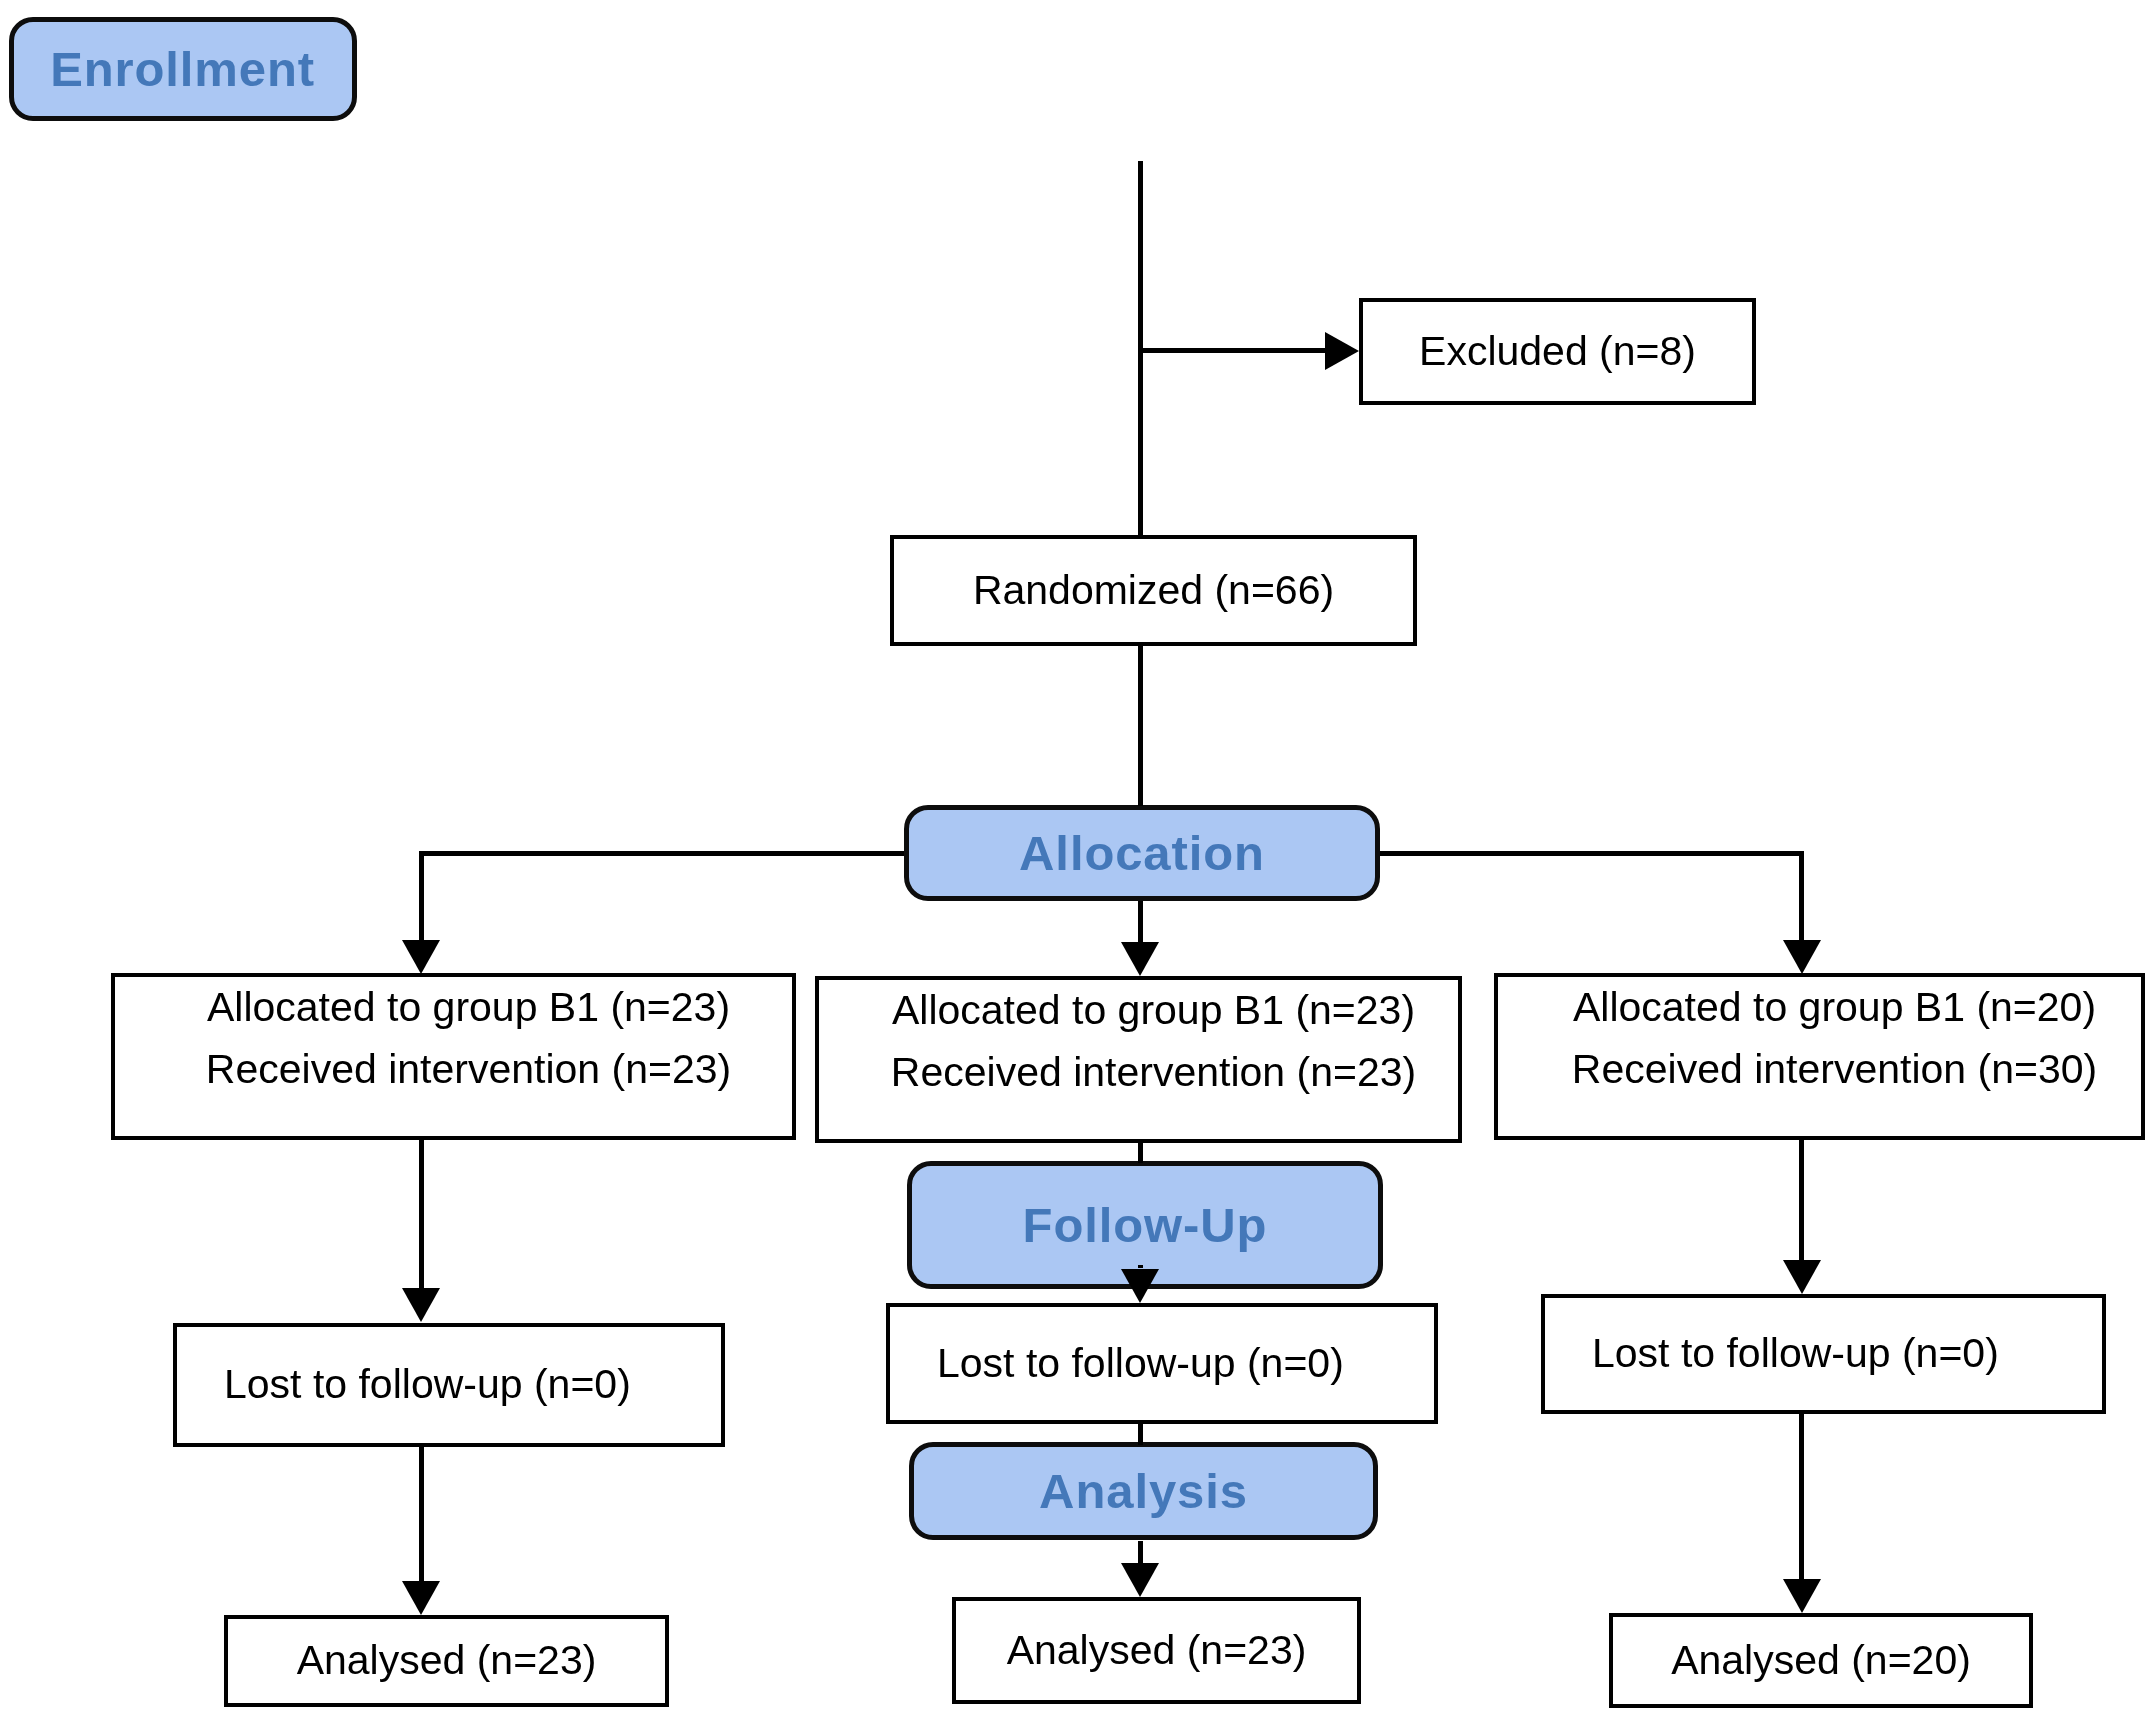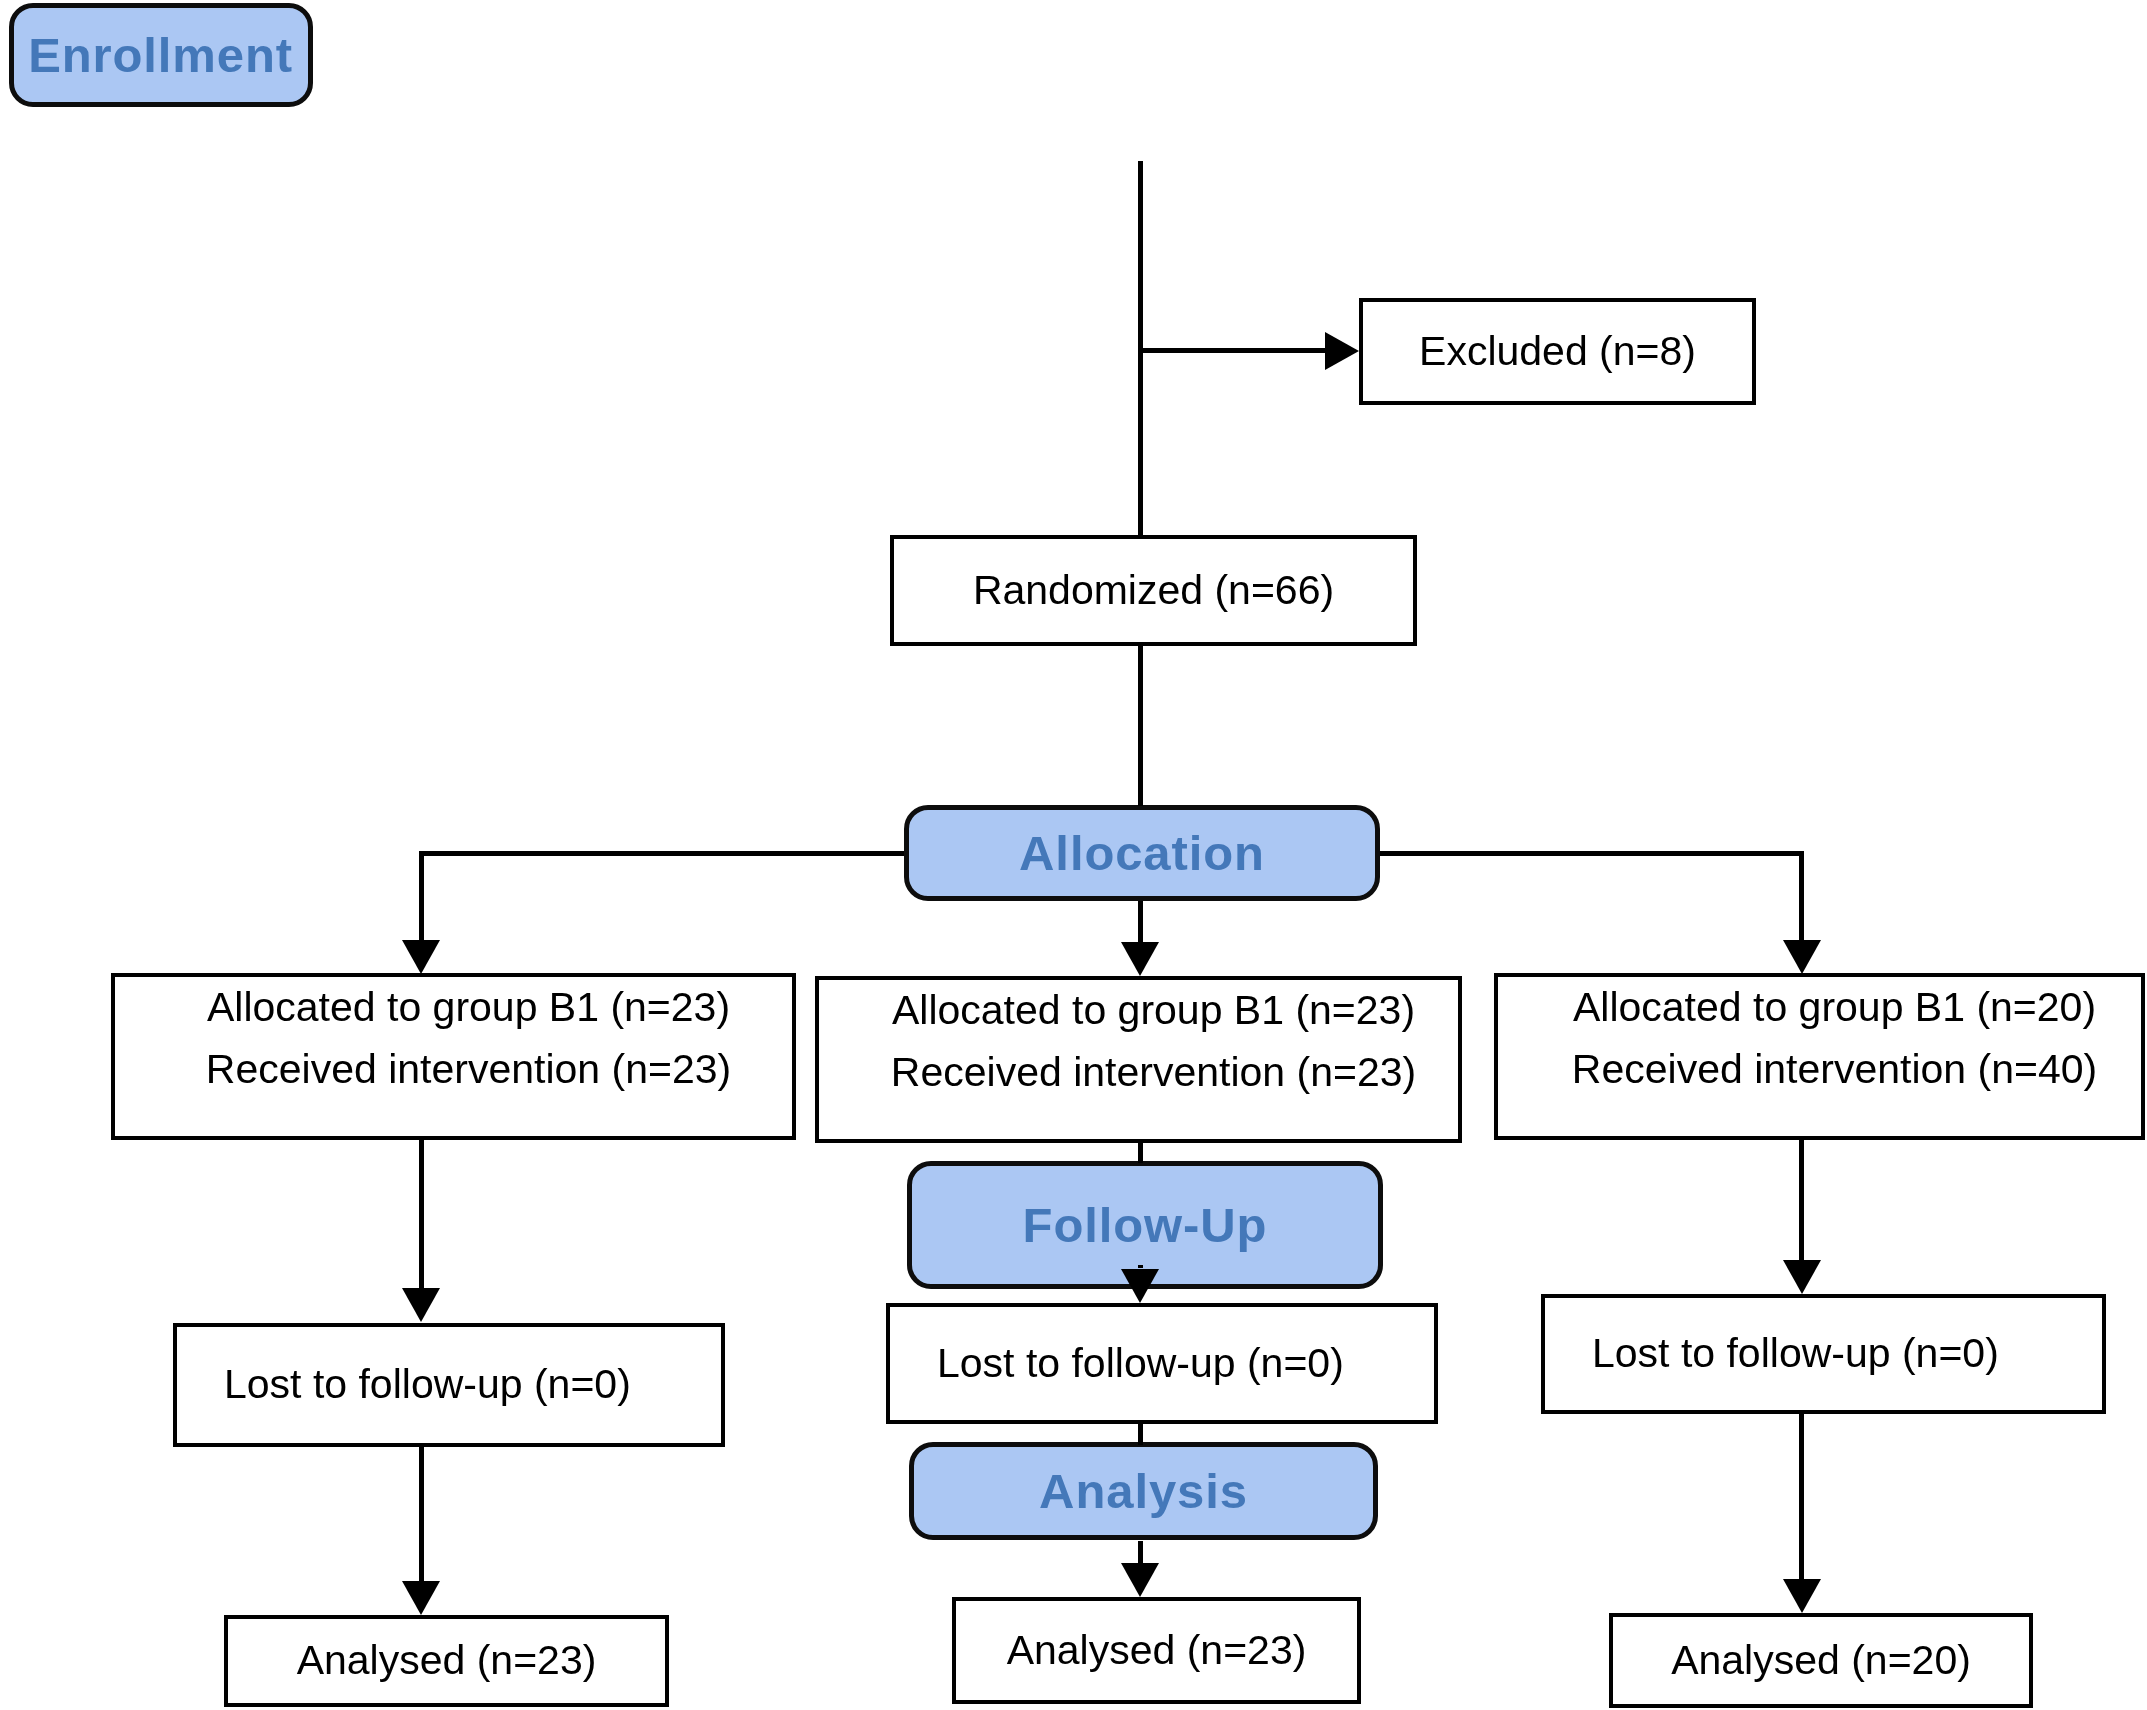--- a/index.html
+++ b/index.html
@@ -64,39 +64,39 @@
     border-bottom:19px solid transparent;
     border-left:34px solid var(--line);
   }
   .twoline{display:flex;flex-direction:column;justify-content:center;}
 </style>
 </head>
 <body>
 
 <div id="canvas">
 
-  <div class="stage" style="left:8.6px;top:3px;width:304px;height:104px;">Enrollment</div>
+  <div class="stage" style="left:8.6px;top:17px;width:348px;height:104px;">Enrollment</div>
   <div class="stage" style="left:904px;top:805px;width:476px;height:96px;text-align:center;">Allocation</div>
   <div class="stage" style="left:907px;top:1161px;width:476px;height:128px;">Follow-Up</div>
   <div class="stage" style="left:909px;top:1442px;width:469px;height:98px;">Analysis</div>
 
   <div class="box" style="left:1359px;top:298px;width:397px;height:107px;">Excluded (n=8)</div>
   <div class="box" style="left:890px;top:535px;width:527px;height:111px;">Randomized (n=66)</div>
 
   <div class="box left-text twoline" style="left:111px;top:973px;width:685px;height:167px;">
     <span>Allocated to group B1 (n=23)</span>
     <span>Received intervention (n=23)</span>
   </div>
   <div class="box left-text twoline" style="left:815px;top:976px;width:647px;height:167px;">
     <span>Allocated to group B1 (n=23)</span>
     <span>Received intervention (n=23)</span>
   </div>
   <div class="box left-text twoline" style="left:1494px;top:973px;width:651px;height:167px;">
     <span>Allocated to group B1 (n=20)</span>
-    <span>Received intervention (n=40)</span>
+    <span>Received intervention (n=30)</span>
   </div>
 
   <div class="box left-text" style="left:173px;top:1323px;width:552px;height:124px;">Lost to follow-up (n=0)</div>
   <div class="box left-text" style="left:886px;top:1303px;width:552px;height:121px;">Lost to follow-up (n=0)</div>
   <div class="box left-text" style="left:1541px;top:1294px;width:565px;height:120px;">Lost to follow-up (n=0)</div>
 
   <div class="box" style="left:224px;top:1615px;width:445px;height:92px;">Analysed (n=23)</div>
   <div class="box" style="left:952px;top:1597px;width:409px;height:107px;">Analysed (n=23)</div>
   <div class="box" style="left:1609px;top:1613px;width:424px;height:95px;">Analysed (n=20)</div>
 

